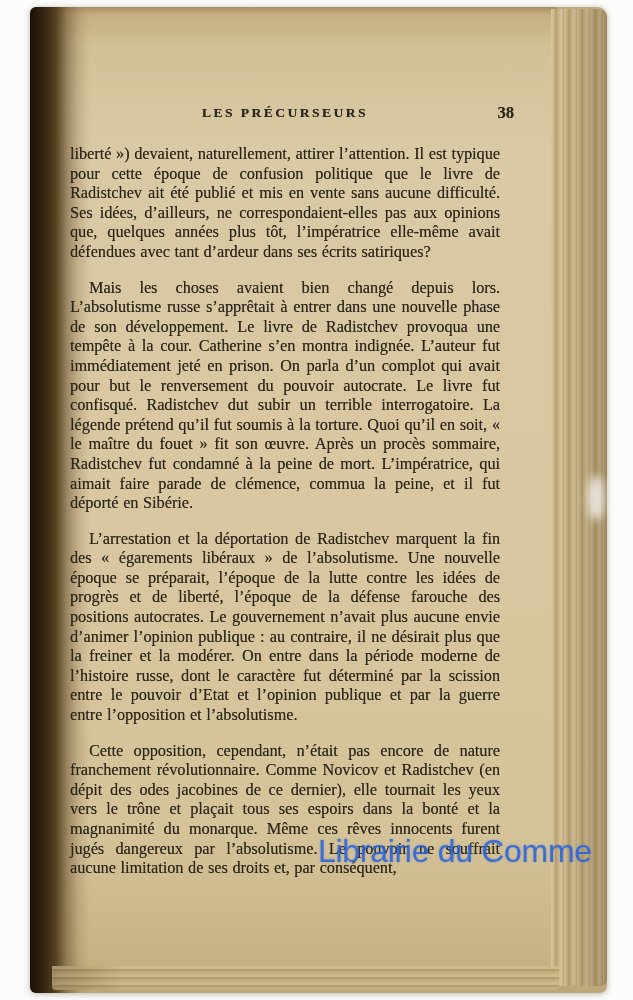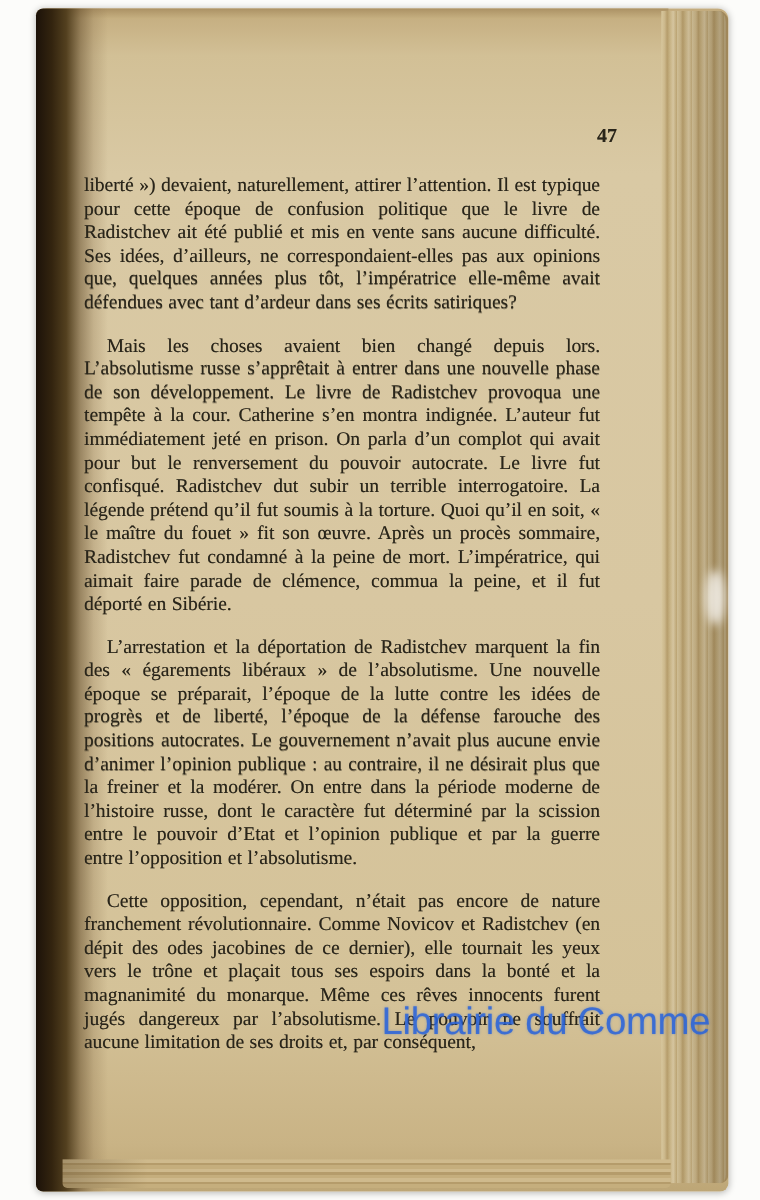--- a/index.html
+++ b/index.html
@@ -168,21 +168,22 @@
 
 <div class="book">
   <div class="top-edge"></div>
   <div class="spine-shadow"></div>
   <div class="page-stack-right"></div>
   <div class="page-stack-bottom"></div>
   <div class="glare-highlight"></div>
 
   <div class="text-column">
     <div class="running-header">
-      <span class="page-number">47</span>
+      <span class="header-title">LES PRÉCURSEURS</span>
+      <span class="page-number">38</span>
     </div>
 
     <p>liberté ») devaient, naturellement, attirer l’attention. Il est typique pour cette époque de confusion politique que le livre de Radistchev ait été publié et mis en vente sans aucune difficulté. Ses idées, d’ailleurs, ne correspondaient-elles pas aux opinions que, quelques années plus tôt, l’impératrice elle-même avait défendues avec tant d’ardeur dans ses écrits satiriques?</p>
     <p class="indent">Mais les choses avaient bien changé depuis lors. L’absolutisme russe s’apprêtait à entrer dans une nouvelle phase de son développement. Le livre de Radistchev provoqua une tempête à la cour. Catherine s’en montra indignée. L’auteur fut immédiatement jeté en prison. On parla d’un complot qui avait pour but le renversement du pouvoir autocrate. Le livre fut confisqué. Radistchev dut subir un terrible interrogatoire. La légende prétend qu’il fut soumis à la torture. Quoi qu’il en soit, « le maître du fouet » fit son œuvre. Après un procès sommaire, Radistchev fut condamné à la peine de mort. L’impératrice, qui aimait faire parade de clémence, commua la peine, et il fut déporté en Sibérie.</p>
     <p class="indent">L’arrestation et la déportation de Radistchev marquent la fin des « égarements libéraux » de l’absolutisme. Une nouvelle époque se préparait, l’époque de la lutte contre les idées de progrès et de liberté, l’époque de la défense farouche des positions autocrates. Le gouvernement n’avait plus aucune envie d’animer l’opinion publique : au contraire, il ne désirait plus que la freiner et la modérer. On entre dans la période moderne de l’histoire russe, dont le caractère fut déterminé par la scission entre le pouvoir d’Etat et l’opinion publique et par la guerre entre l’opposition et l’absolutisme.</p>
     <p class="indent">Cette opposition, cependant, n’était pas encore de nature franchement révolutionnaire. Comme Novicov et Radistchev (en dépit des odes jacobines de ce dernier), elle tournait les yeux vers le trône et plaçait tous ses espoirs dans la bonté et la magnanimité du monarque. Même ces rêves innocents furent jugés dangereux par l’absolutisme. Le pouvoir ne souffrait aucune limitation de ses droits et, par conséquent,</p>
   </div>
 </div>
 
 <div class="watermark">Librairie du Comme</div>

